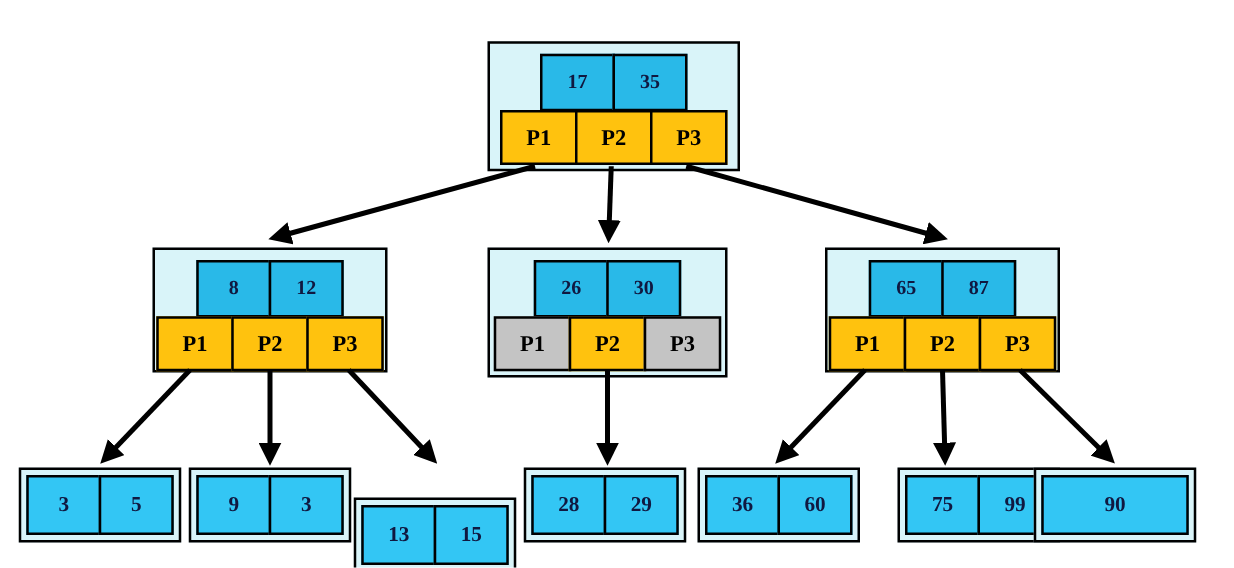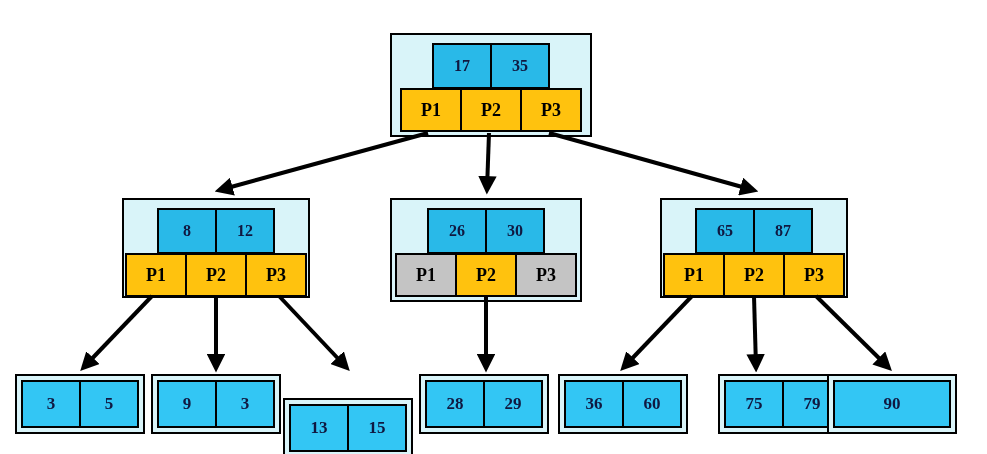--- a/index.html
+++ b/index.html
@@ -164,21 +164,21 @@
   </div>
   <div class="leaf" id="leaf-4">
     <div class="leaf-inner">
       <div class="leaf-cell">36</div>
       <div class="leaf-cell">60</div>
     </div>
   </div>
   <div class="leaf" id="leaf-5">
     <div class="leaf-inner">
       <div class="leaf-cell">75</div>
-      <div class="leaf-cell">79</div>
+      <div class="leaf-cell">99</div>
     </div>
   </div>
   <div class="leaf" id="leaf-6">
     <div class="leaf-inner">
       <div class="leaf-cell">90</div>
     </div>
   </div>
 
   <svg class="edges-svg" width="987" height="454" viewBox="0 0 987 454">
     <defs>

